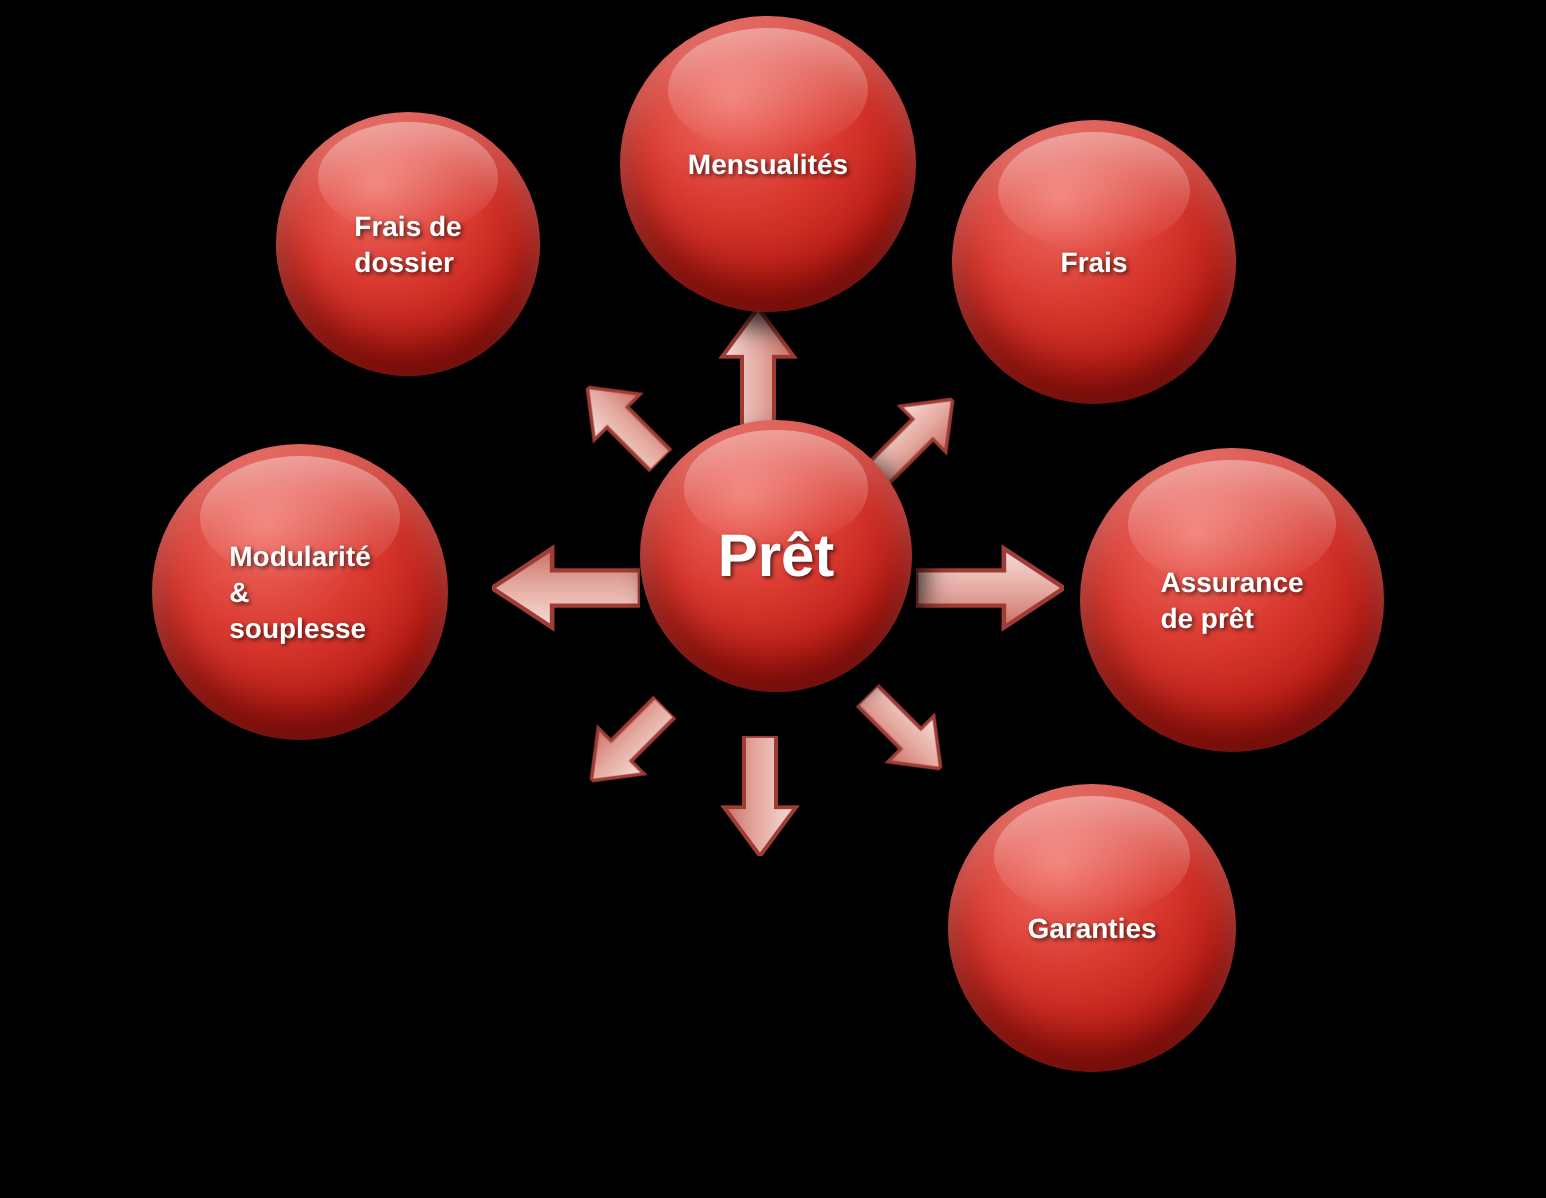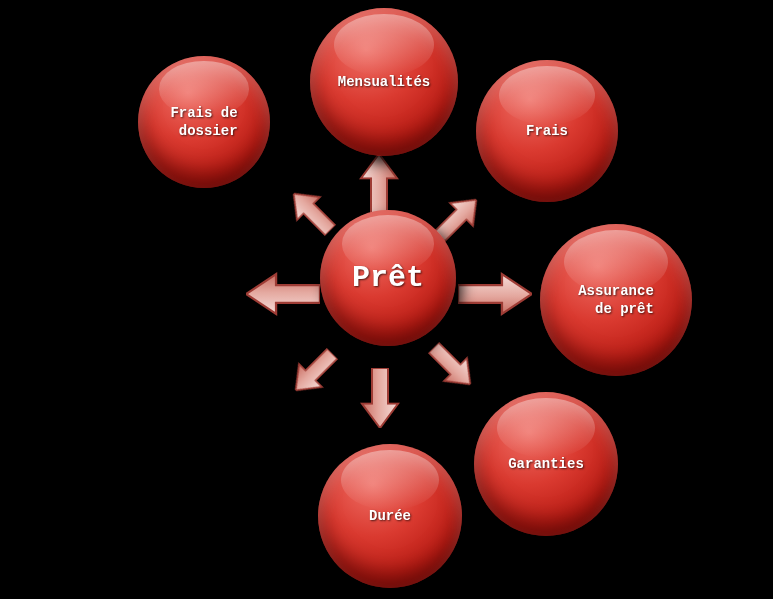--- a/index.html
+++ b/index.html
@@ -14,29 +14,28 @@
     background: #000;
     overflow: hidden;
     font-family: "Liberation Sans", sans-serif;
   }
   .node {
     position: absolute;
     border-radius: 50%;
     display: flex;
     align-items: center;
     justify-content: center;
-    text-align: right;
+    text-align: left;
     color: #fff;
     font-weight: bold;
     background: radial-gradient(circle at 38% 28%, #ef6f66 0%, #da3a30 38%, #bc1d15 68%, #7c0d09 100%);
     box-shadow:
       inset 0 10px 16px rgba(255,255,255,0.22),
       inset 0 -14px 20px rgba(60,0,0,0.55),
       6px 8px 14px rgba(0,0,0,0.85);
-    font-family: Liberation Mono, monospace;
   }
   .node::before {
     content: "";
     position: absolute;
     left: 16%;
     right: 16%;
     top: 4%;
     height: 42%;
     border-radius: 50%;
     background: linear-gradient(rgba(255,255,255,0.38), rgba(255,255,255,0));
@@ -138,28 +137,30 @@
   <div class="node n-mensualites">
     <span class="label">Mensualités</span>
   </div>
   <div class="node n-frais">
     <span class="label">Frais de
 dossier</span>
   </div>
   <div class="node n-taux">
     <span class="label">Frais</span>
   </div>
+  <div class="node n-modularite">
+    <span class="label">Modularité
+&amp;
+souplesse</span>
+  </div>
   <div class="node n-assurance">
     <span class="label">Assurance
 de prêt</span>
   </div>
   <div class="node n-garanties">
     <span class="label">Garanties</span>
-  </div>
-  <div class="node n-duree">
-    <span class="label">Durée</span>
   </div>
 
   <div class="node n-center">
     <span class="label">Prêt</span>
   </div>
 
 </div>
 
 </body></html>

